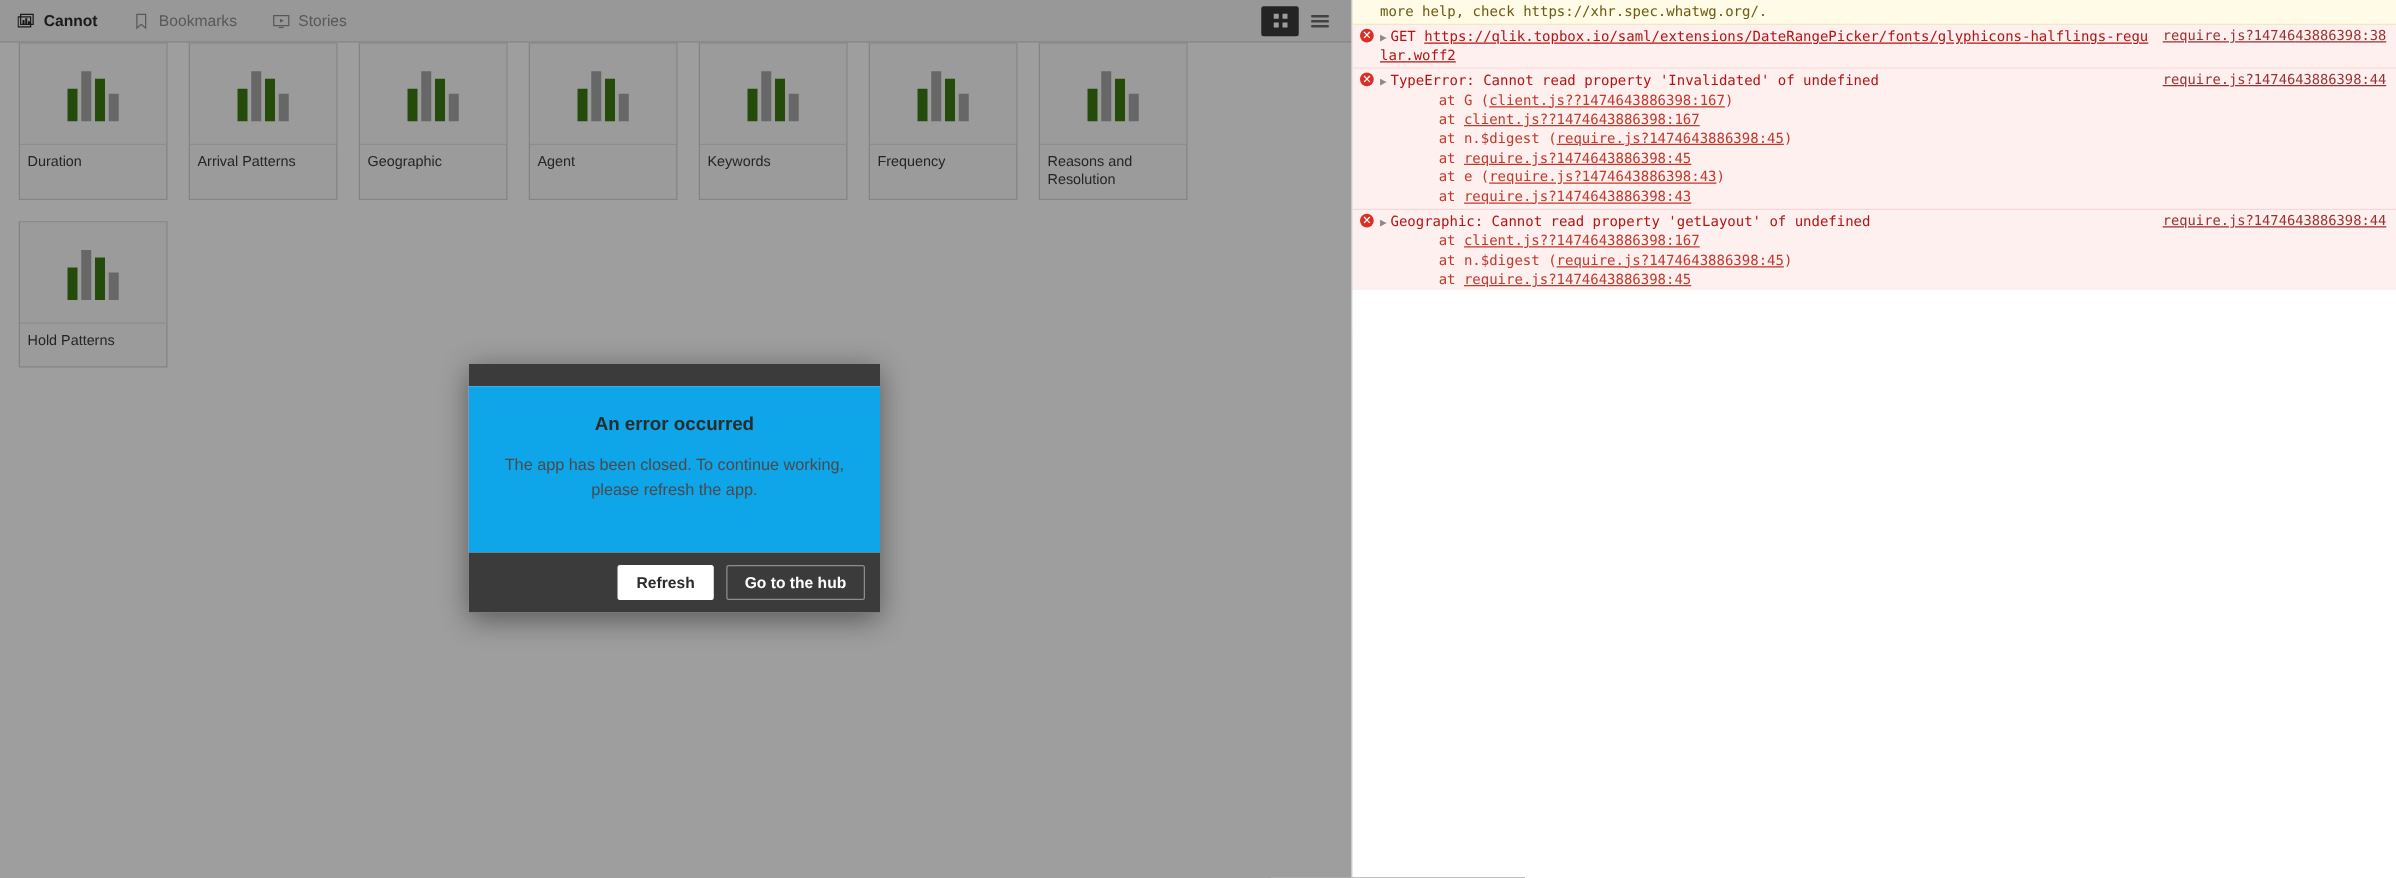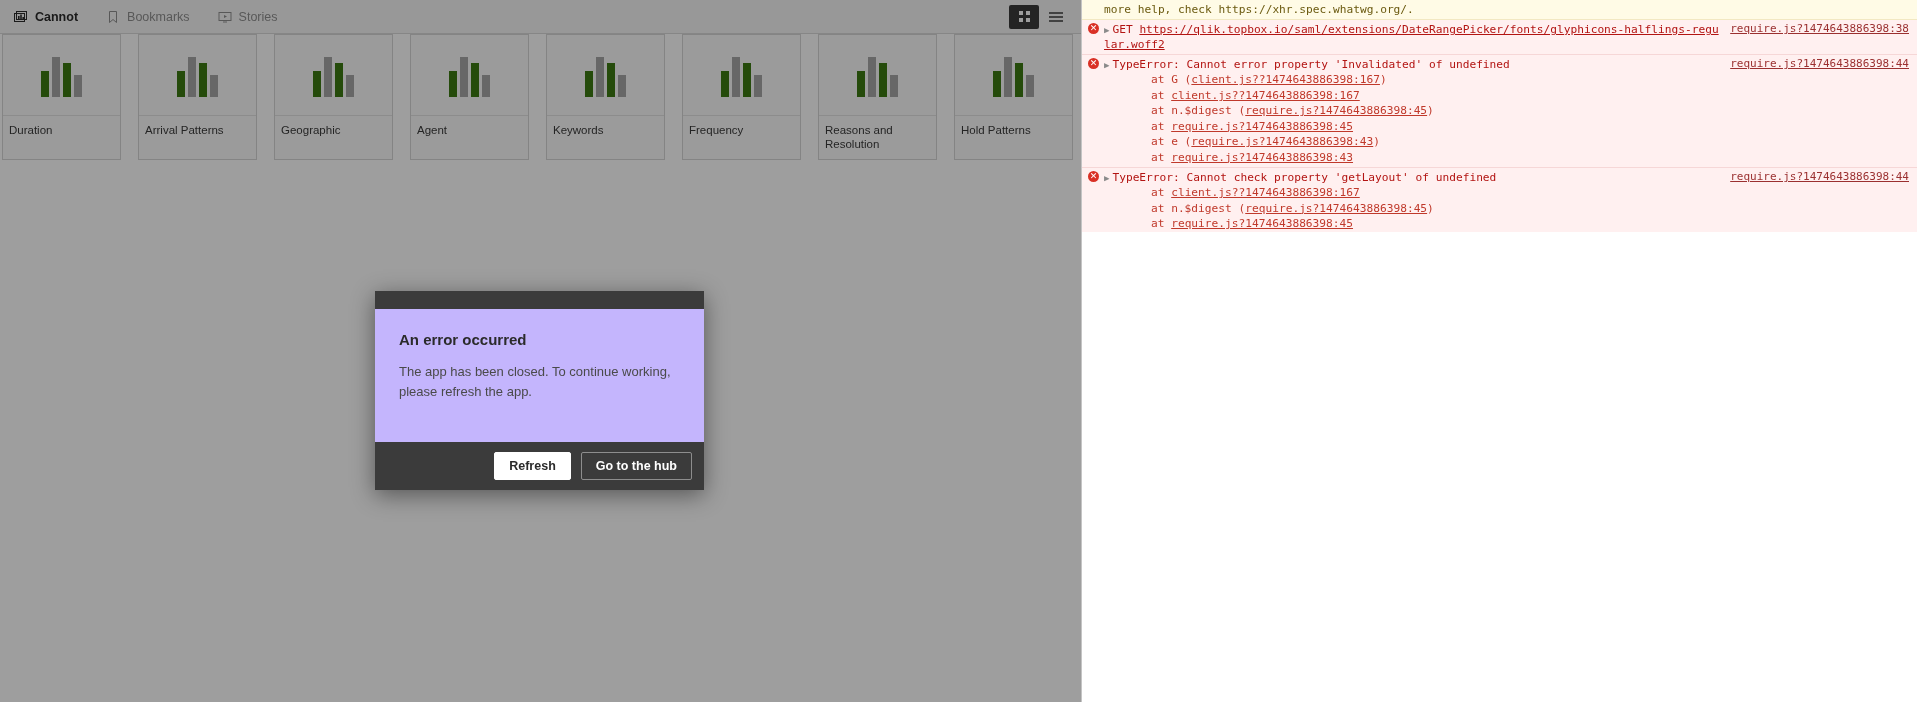--- a/index.html
+++ b/index.html
@@ -56,21 +56,21 @@
     border-top:6px solid #3a3a3a; margin-top:3px;
   }
   .section-title { font-size:17px; font-weight:bold; color:#2b2b2b; letter-spacing:.1px; }
   .tab-notch {
     position:absolute; left:46px; top:-1px; width:0;height:0;
     border-left:10px solid transparent;border-right:10px solid transparent;
     border-top:9px solid #f6f6f6;
   }
 
   
-  .sheets { padding:0 2px; display:flex; flex-wrap:wrap; gap:17px; align-content:flex-start; }
+  .sheets { padding:0 15px; display:flex; flex-wrap:wrap; gap:17px; align-content:flex-start; }
   .card {
     width:119px; background:#fbfbfb; border:1px solid #d6d6d6;
     display:flex; flex-direction:column;
   }
   .card-thumb {
     height:81px; display:flex; align-items:center; justify-content:center;
     border-bottom:1px solid #e2e2e2; background:#fbfbfb;
   }
   .bars { display:flex; align-items:flex-end; gap:3px; height:44px; }
   .bars span { width:8px; display:block; border-radius:0; }
@@ -79,21 +79,21 @@
     padding:7px 6px 8px 6px; min-height:34px;
   }
 
   
   .modal-wrap { position:absolute; inset:0; z-index:60; }
   .modal {
     position:absolute; left:375px; top:291px; width:329px;
     background:#ffffff; box-shadow:0 5px 22px rgba(0,0,0,.45);
   }
   .modal-top { height:18px; background:#3b3b3b; }
-  .modal-body { padding:22px 24px 26px 24px; background:#c4b5fd; min-height:133px; }
+  .modal-body { padding:22px 24px 26px 24px; background:#0ea5e9; min-height:133px;text-align:center; }
   .modal-title { font-size:15px; font-weight:bold; color:#2b2b2b; margin-bottom:14px; }
   .modal-text { font-size:13px; color:#4a4a4a; line-height:1.55; max-width:292px; }
   .modal-foot {
     background:#3b3b3b; padding:10px 12px; display:flex; justify-content:flex-end; gap:10px;align-items:center;
   }
   .mbtn {
     font-size:12.5px; font-weight:bold; color:#ffffff;
     background:transparent; border:1px solid #8d8d8d;
     padding:6px 14px; border-radius:2px; cursor:pointer; white-space:nowrap;
   }
@@ -316,38 +316,38 @@
           <div class="c-main">
             <div class="c-msg"><span class="c-tri">▶</span><span>GET </span><a href="#">https://qlik.topbox.io/saml/extensions/DateRangePicker/fonts/glyphicons-halflings-regular.woff2</a></div>
           </div>
           <div class="c-src">require.js?1474643886398:38</div>
         </div>
         <div class="c-row err">
           <div class="c-gutter">
             <div class="x-ico">✕</div>
           </div>
           <div class="c-main">
-            <div class="c-msg"><span class="c-tri">▶</span><span>TypeError: Cannot error property 'Invalidated' of undefined</span></div>
+            <div class="c-msg"><span class="c-tri">▶</span><span>TypeError: Cannot read property 'Invalidated' of undefined</span></div>
             <div class="c-stack">
               <div>&nbsp;&nbsp;&nbsp;&nbsp;at&nbsp;G&nbsp;(<u>client.js??1474643886398:167</u>)</div>
               <div>&nbsp;&nbsp;&nbsp;&nbsp;at&nbsp;<u>client.js??1474643886398:167</u></div>
               <div>&nbsp;&nbsp;&nbsp;&nbsp;at&nbsp;n.$digest&nbsp;(<u>require.js?1474643886398:45</u>)</div>
               <div>&nbsp;&nbsp;&nbsp;&nbsp;at&nbsp;<u>require.js?1474643886398:45</u></div>
               <div>&nbsp;&nbsp;&nbsp;&nbsp;at&nbsp;e&nbsp;(<u>require.js?1474643886398:43</u>)</div>
               <div>&nbsp;&nbsp;&nbsp;&nbsp;at&nbsp;<u>require.js?1474643886398:43</u></div>
             </div>
           </div>
           <div class="c-src">require.js?1474643886398:44</div>
         </div>
         <div class="c-row err">
           <div class="c-gutter">
             <div class="x-ico">✕</div>
           </div>
           <div class="c-main">
-            <div class="c-msg"><span class="c-tri">▶</span><span>TypeError: Cannot check property 'getLayout' of undefined</span></div>
+            <div class="c-msg"><span class="c-tri">▶</span><span>Geographic: Cannot read property 'getLayout' of undefined</span></div>
             <div class="c-stack">
               <div>&nbsp;&nbsp;&nbsp;&nbsp;at&nbsp;<u>client.js??1474643886398:167</u></div>
               <div>&nbsp;&nbsp;&nbsp;&nbsp;at&nbsp;n.$digest&nbsp;(<u>require.js?1474643886398:45</u>)</div>
               <div>&nbsp;&nbsp;&nbsp;&nbsp;at&nbsp;<u>require.js?1474643886398:45</u></div>
               <div>&nbsp;&nbsp;&nbsp;&nbsp;at&nbsp;e&nbsp;(<u>require.js?1474643886398:43</u>)</div>
               <div>&nbsp;&nbsp;&nbsp;&nbsp;at&nbsp;<u>require.js?1474643886398:43</u></div>
             </div>
           </div>
           <div class="c-src">require.js?1474643886398:44</div>
         </div>

